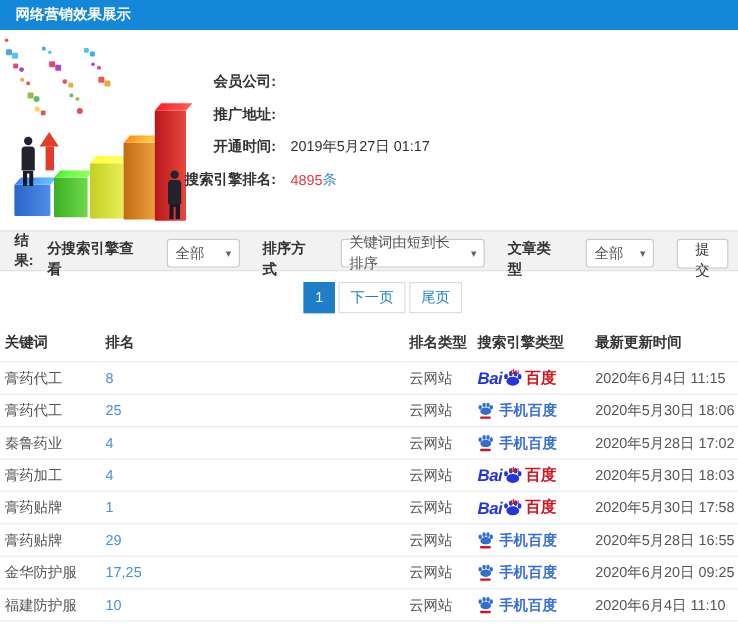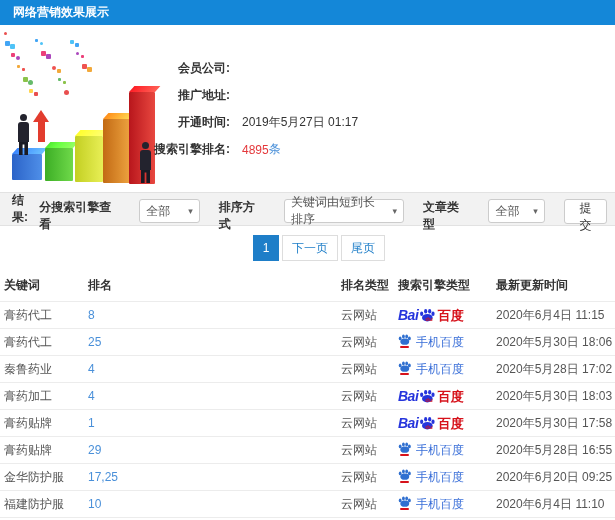--- a/index.html
+++ b/index.html
@@ -65,26 +65,26 @@
 
   
   table { width:615px; border-collapse:collapse; table-layout:fixed; }
   col.c1{width:84px;} col.c2{width:253px;} col.c3{width:57px;} col.c4{width:98px;} col.c5{width:123px;}
   th { text-align:left; font-size:12px; color:#333; padding:7px 0 7px 4px; font-weight:bold;margin-top:12px; }
   td { padding:0 0 0 4px; height:27px; color:#555; border-top:1px solid #ececec; }
   td.rank { color:#4a90d9; }
   tr.partial td { height:8px; }
 
   
-  .bd-logo { display:inline-flex; align-items:flex-end; line-height:1; }
+  .bd-logo { display:inline-flex; align-items:flex-start; line-height:1; }
   .bd-bai { color:#2534dc; font-weight:bold; font-size:14px; font-style:italic; letter-spacing:-0.5px; }
   .bd-cn  { color:#d6121b; font-weight:bold; font-size:13px; margin-left:1px; }
   .bd-paw { width:16px; height:14px; margin:0 0 0 1px; }
   .bd-du { color:#d6121b; font-size:6px; font-weight:bold; margin-left:-10px; margin-right:4px; }
-  .bd-mobile { display:inline-flex; color:#3a6fd8; }
+  .bd-mobile { display:inline-flex; align-items:center; color:#3a6fd8;font-weight:bold; }
   .bd-mobile .mico { display:inline-flex; flex-direction:column; align-items:center; margin-right:5px; }
   .bd-mobile .mico svg { width:13px; height:11px; }
   .bd-mobile .mico .uline { width:9px; height:2px; background:#d6121b; margin-top:1px; border-radius:1px; }
 </style>
 </head>
 <body>
 
 <div class="titlebar">
   <span>网络营销效果展示</span>
 </div>

